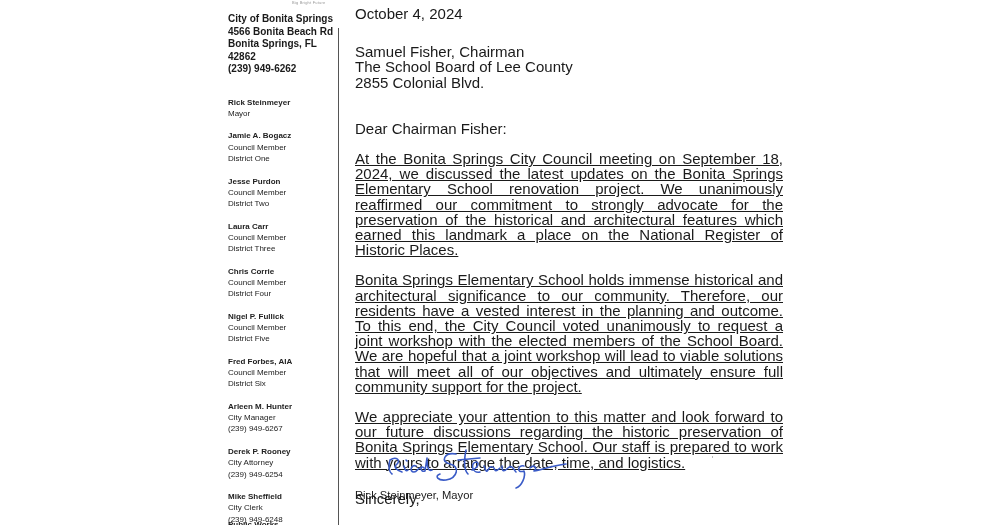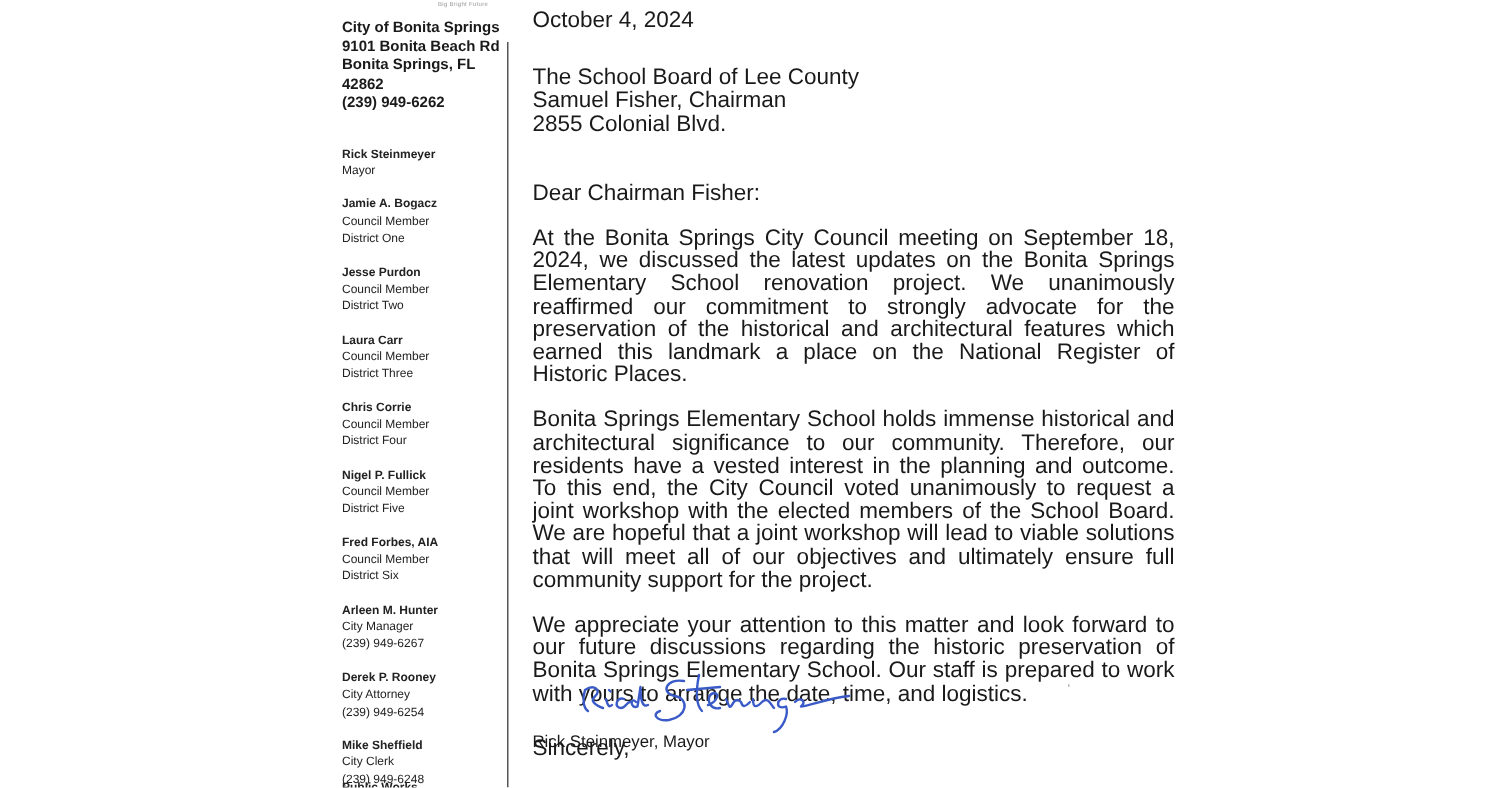--- a/index.html
+++ b/index.html
@@ -63,20 +63,21 @@
       line-height: 15.2px;
       color: #1a1a1a;
     }
     .date { margin-bottom: 23px; }
     .recipient div { white-space: nowrap; }
     .recipient { margin-bottom: 31px; }
     .salutation { margin-bottom: 15px; }
     .para {
       text-align: justify;
       margin-bottom: 15px;
+      text-decoration: underline;
     }
     .closing { margin-top: 21px; }
     .signature {
       position: absolute;
       left: 384px;
       top: 446px;
       width: 190px;
       height: 48px;
     }
     .signer {
@@ -105,21 +106,21 @@
     }
   </style>
 </head>
 <body>
 
 <div class="logo-caption">Big Bright Future</div>
 
 <div class="sidebar">
   <div class="city-block">
     <div>City of Bonita Springs</div>
-    <div>9101 Bonita Beach Rd</div>
+    <div>4566 Bonita Beach Rd</div>
     <div>Bonita Springs, FL 42862</div>
     <div>(239) 949-6262</div>
   </div>
 
   <div class="official">
     <div class="name">Rick Steinmeyer</div>
     <div>Mayor</div>
   </div>
   <div class="official">
     <div class="name">Jamie A. Bogacz</div>
@@ -168,22 +169,22 @@
   </div>
 </div>
 
 <div class="bottom-cut">Public Works</div>
 
 <div class="divider"></div>
 
 <div class="letter">
   <div class="date">October 4, 2024</div>
   <div class="recipient">
+    <div>Samuel Fisher, Chairman</div>
     <div>The School Board of Lee County</div>
-    <div>Samuel Fisher, Chairman</div>
     <div>2855 Colonial Blvd.</div>
   </div>
   <div class="salutation">Dear Chairman Fisher:</div>
   <div class="para">At the Bonita Springs City Council meeting on September 18, 2024, we discussed the latest updates on the Bonita Springs Elementary School renovation project. We unanimously reaffirmed our commitment to strongly advocate for the preservation of the historical and architectural features which earned this landmark a place on the National Register of Historic Places.</div>
   <div class="para">Bonita Springs Elementary School holds immense historical and architectural significance to our community. Therefore, our residents have a vested interest in the planning and outcome. To this end, the City Council voted unanimously to request a joint workshop with the elected members of the School Board. We are hopeful that a joint workshop will lead to viable solutions that will meet all of our objectives and ultimately ensure full community support for the project.</div>
   <div class="para">We appreciate your attention to this matter and look forward to our future discussions regarding the historic preservation of Bonita Springs Elementary School. Our staff is prepared to work with yours to arrange the date, time, and logistics.</div>
   <div class="closing">Sincerely,</div>
 </div>
 
 <svg class="signature" viewBox="0 0 190 48">

